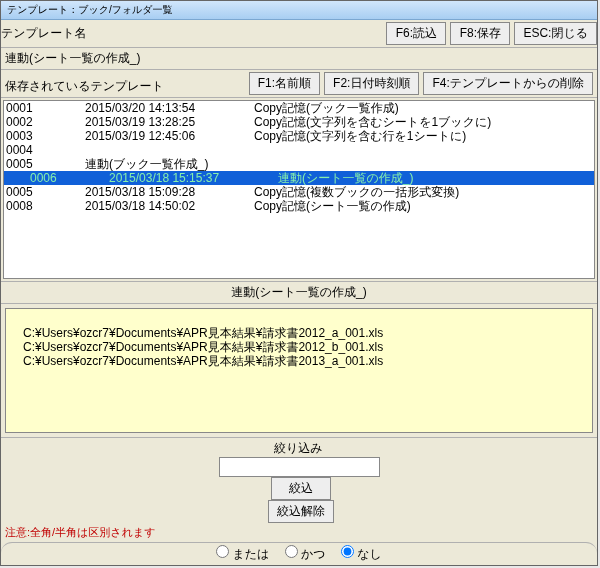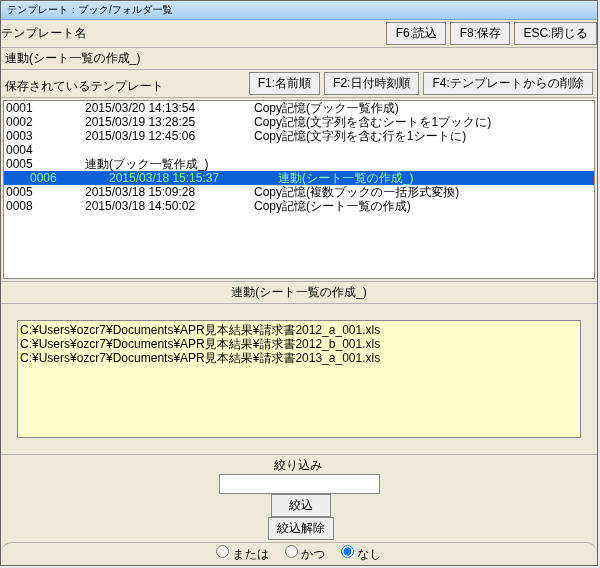--- a/index.html
+++ b/index.html
@@ -12,21 +12,21 @@
 .row2 { padding: 2px 4px; border-bottom: 1px solid #b0b0b0; }
 .row3 { display: flex; align-items: flex-end; padding: 2px 4px; border-bottom: 1px solid #b0b0b0; }
 .row3 .label { flex: 1; }
 .listbox { background: #fff; border: 1px solid #888; margin: 2px; height: 240px; overflow: auto; font-family: "MS Gothic", monospace; }
 .listrow { display: flex; padding: 0 2px; white-space: nowrap; cursor: pointer; line-height: 14px; gap: 43px; }
 .listrow.sel { background: #1060d8; color: #86efac; padding-left: 26px; }
 .c1 { width: 36px; }
 .c2 { width: 126px; }
 .c3 { flex: 1; }
 .midhdr { text-align: center; padding: 2px; border-top: 1px solid #b0b0b0; border-bottom: 1px solid #b0b0b0; background: #ece9d8; }
-.detailbox { background: #ffffcc; border: 1px solid #888; margin: 16px; height: 156px; overflow: auto; padding: 2px; font-family: "MS Gothic", monospace; line-height: 14px; }
+.detailbox { background: #ffffcc; border: 1px solid #888; margin: 4px; height: 156px; overflow: auto; padding: 17px; font-family: "MS Gothic", monospace; line-height: 14px; }
 .detailbox div { white-space: nowrap; }
 .filterrow { display: flex; align-items: center; padding: 2px 4px; border-top: 1px solid #b0b0b0; flex-direction: column; }
 .filterrow .lbl { width: 50px; }
 .filterrow input[type=text] { flex: 1; border: 1px solid #888; padding: 2px; background: #fff; }
 .noterow { padding: 0 4px 2px 4px; color: #c00000; font-size: 11px; }
 .radiorow { text-align: center; padding: 2px; border-top: 1px solid #b0b0b0; border-radius: 11px; }
 .radiorow label { margin: 0 6px; }
 </style>
 </head>
 <body>
@@ -97,19 +97,20 @@
       <div>C:¥Users¥ozcr7¥Documents¥APR見本結果¥請求書2012_b_001.xls</div>
       <div>C:¥Users¥ozcr7¥Documents¥APR見本結果¥請求書2013_a_001.xls</div>
     </div>
 
   <div class="filterrow">
     <div class="lbl">絞り込み</div>
     <input type="text" value="" style="">
     <div class="btn">絞込</div>
     <div class="btn">絞込解除</div>
   </div>
+  <div class="noterow">注意:全角/半角は区別されます</div>
 
   <div class="radiorow">
     <label><input type="radio" name="r" style=""> <span>または</span></label>
     <label><input type="radio" name="r" style=""> <span>かつ</span></label>
     <label><input type="radio" name="r" checked="" style=""> <span>なし</span></label>
   </div>
 </div>
 
 </body></html>

